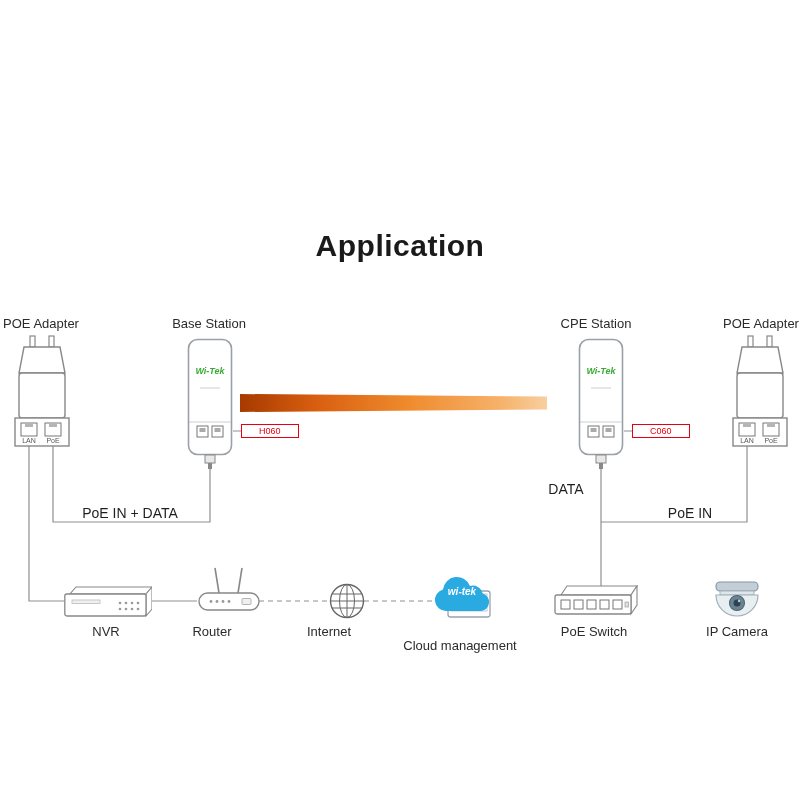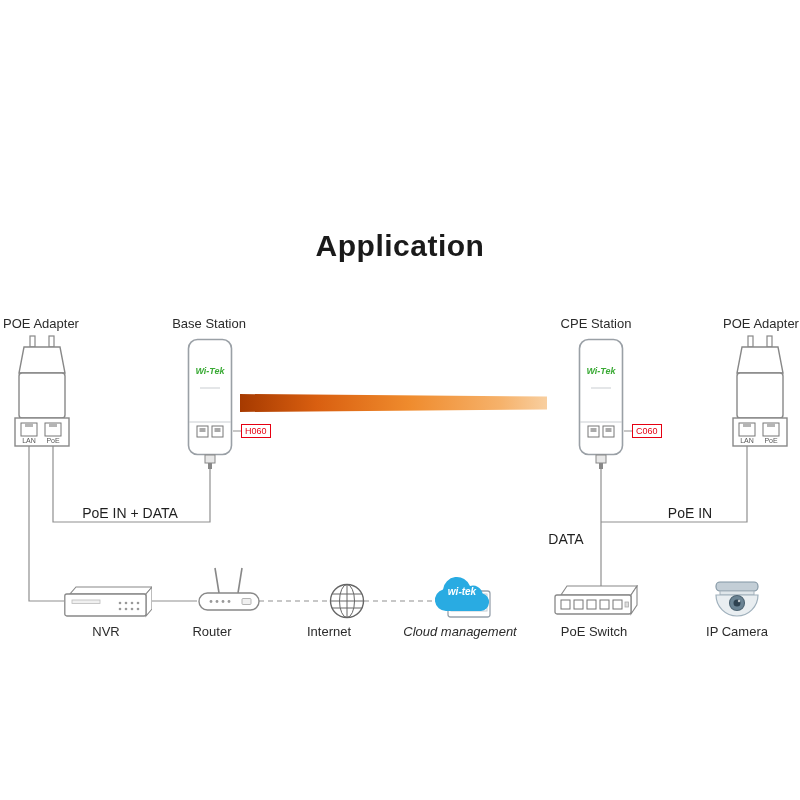--- a/index.html
+++ b/index.html
@@ -5,21 +5,21 @@
   * { margin:0; padding:0; box-sizing:border-box; }
   html,body { background:#fff; }
   body { font-family:"Liberation Sans", sans-serif; }
   .canvas { position:relative; width:800px; height:800px; background:#fff; overflow:hidden;margin-top:35px; }
   .abs { position:absolute; }
   .title { position:absolute; left:400px; top:194px; transform:translateX(-50%);
            font-size:30px; font-weight:600; color:#1a1a1a; letter-spacing:.5px; }
   .lbl { position:absolute; transform:translateX(-50%); font-size:13px; color:#2b2b2b; white-space:nowrap; }
   .conn-lbl { position:absolute; transform:translateX(-50%); font-size:14px; color:#1f1f1f; white-space:nowrap; }
   .model { position:absolute; font-size:9px; line-height:12px; color:#e60012;
-           border:1px solid #e60012; background:#fff; padding:0 3px; white-space:nowrap; }
+           border:1px solid #e60012; background:#fff; padding:0 17px; white-space:nowrap; }
   .logo { position:absolute; transform:translateX(-50%); font-size:9px; font-weight:700;
           font-style:italic; color:#3aaa35; white-space:nowrap; }
   .portlbl { position:absolute; transform:translateX(-50%); font-size:7px; color:#555; white-space:nowrap; }
   .cloud-logo { position:absolute; transform:translateX(-50%); font-size:10px; font-weight:700;
                 font-style:italic; color:#fff; white-space:nowrap; }
   .beam { position:absolute; left:240px; top:359px; width:307px; height:18px;
           background:linear-gradient(90deg,#a63a00 0%,#d95f10 25%,#ef8b2d 55%,#f6b26b 85%,#f8cfa0 100%);
           clip-path:polygon(0 0,100% 14%,100% 86%,0 100%); }
   svg.lines { position:absolute; left:0; top:0; pointer-events:none; }
 </style>
@@ -99,21 +99,21 @@
     <rect x="5" y="83" width="54" height="28" fill="#fff" stroke="#888" stroke-width="1.4"></rect>
     <rect x="11" y="88" width="16" height="13" fill="#fff" stroke="#777" stroke-width="1"></rect>
     <rect x="15" y="88" width="8" height="4" fill="#b5b5b5"></rect>
     <rect x="35" y="88" width="16" height="13" fill="#fff" stroke="#777" stroke-width="1"></rect>
     <rect x="39" y="88" width="8" height="4" fill="#b5b5b5"></rect>
   </svg>
   <div class="portlbl" style="left:747px; top:402px;">LAN</div>
   <div class="portlbl" style="left:771px; top:402px;">PoE</div>
 
   <div class="conn-lbl" style="left:130px; top:470px;text-align:center;">PoE IN + DATA</div>
-  <div class="conn-lbl" style="left:566px; top:496px;">DATA</div>
+  <div class="conn-lbl" style="left:566px; top:446px;">DATA</div>
   <div class="conn-lbl" style="left:690px; top:470px;">PoE IN</div>
 
   <svg class="abs" style="left:64px; top:551px;" width="88" height="34" viewBox="0 0 88 34">
     <polygon points="6,8 82,8 88,1 12,1" fill="#fff" stroke="#888" stroke-width="1.1"></polygon>
     <polygon points="82,8 88,1 88,23 82,30" fill="#fff" stroke="#888" stroke-width="1.1"></polygon>
     <rect x="0.8" y="8" width="81.2" height="22" rx="2" fill="#fff" stroke="#888" stroke-width="1.3"></rect>
     <rect x="8" y="14" width="28" height="3.5" fill="#f0f0f0" stroke="#bbb" stroke-width="0.8"></rect>
     <circle cx="56" cy="17" r="1.3" fill="#999"></circle>
       <circle cx="62" cy="17" r="1.3" fill="#999"></circle>
     <circle cx="68" cy="17" r="1.3" fill="#999"></circle>
@@ -146,21 +146,21 @@
     <line x1="18" y1="1.5" x2="18" y2="34.5" stroke="#666" stroke-width="1"></line>
   </svg>
   <div class="lbl" style="left:329px; top:589px;">Internet</div>
 
   <svg class="abs" style="left:426px; top:528px;" width="70" height="56" viewBox="0 0 70 56">
     <rect x="22" y="28" width="42" height="26" rx="2.5" fill="#fff" stroke="#98a2ad" stroke-width="1.3"></rect>
     <rect x="25" y="31" width="36" height="17" fill="#fff" stroke="#c3cbd3" stroke-width="1"></rect>
     <path d="M20,48 a11,11 0 0 1 -3,-21.6 a14,14 0 0 1 27,-3.4 a10,10 0 0 1 12.6,7.4 a9,9 0 0 1 -1.6,17.6 z" fill="#29abe2"></path>
   </svg>
   <div class="cloud-logo" style="left:462px; top:551px;">wi-tek</div>
-  <div class="lbl" style="left:460px; top:589px;font-style:italic;">Cloud management</div>
+  <div class="lbl" style="left:460px; top:603px;">Cloud management</div>
 
   <svg class="abs" style="left:553px; top:550px;" width="86" height="32" viewBox="0 0 86 32">
     <polygon points="8,10 78,10 84,1 14,1" fill="#fff" stroke="#888" stroke-width="1.1"></polygon>
     <polygon points="78,10 84,1 84,20 78,29" fill="#fff" stroke="#888" stroke-width="1.1"></polygon>
     <rect x="2" y="10" width="76" height="19" rx="2" fill="#fff" stroke="#888" stroke-width="1.3"></rect>
     <rect x="8" y="15" width="9" height="9" fill="#fff" stroke="#777" stroke-width="1"></rect>
     <rect x="21" y="15" width="9" height="9" fill="#fff" stroke="#777" stroke-width="1"></rect>
     <rect x="34" y="15" width="9" height="9" fill="#fff" stroke="#777" stroke-width="1"></rect>
     <rect x="47" y="15" width="9" height="9" fill="#fff" stroke="#777" stroke-width="1"></rect>
     <rect x="60" y="15" width="9" height="9" fill="#fff" stroke="#777" stroke-width="1"></rect>

